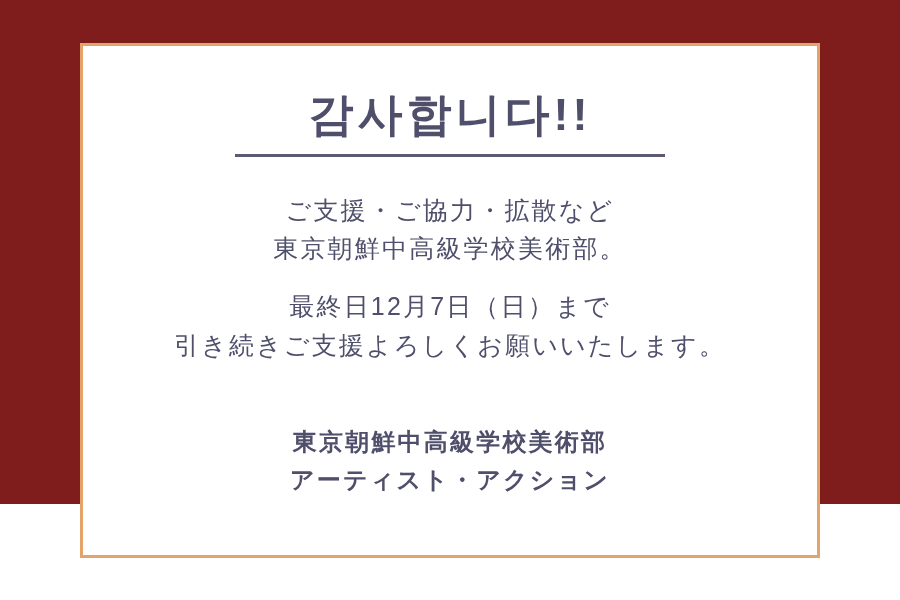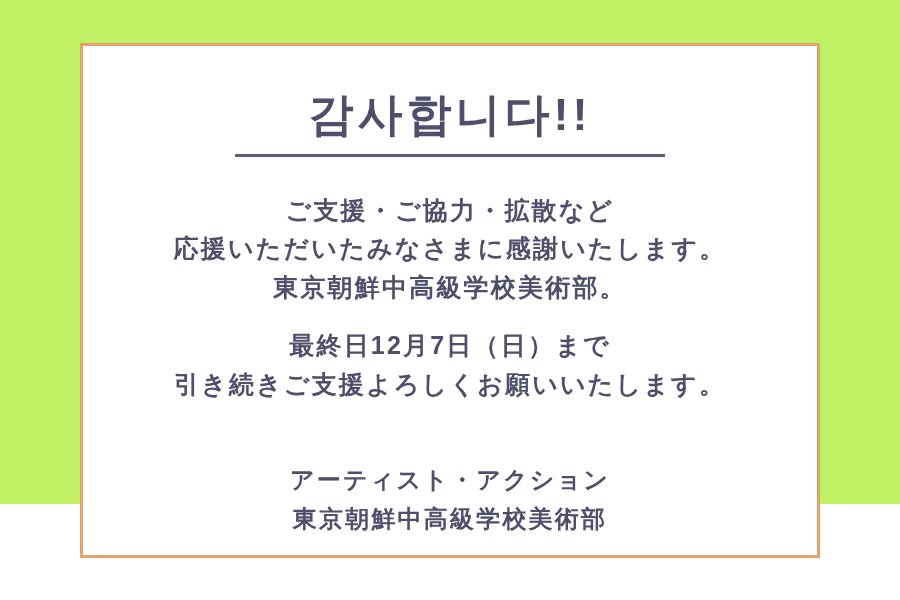--- a/index.html
+++ b/index.html
@@ -12,21 +12,21 @@
     height: 600px;
     background: #ffffff;
     font-family: "Liberation Sans", "DejaVu Sans", sans-serif;
     overflow: hidden;
   }
 
   .canvas {
     position: relative;
     width: 900px;
     height: 504px;
-    background: #bef264;
+    background: #7f1d1d;
     box-sizing: border-box;
   }
 
   
   .frame {
     position: absolute;
     left: 80px;
     top: 43px;
     width: 740px;
     height: 515px;
@@ -64,21 +64,21 @@
     width: 430px;
     height: 3px;
     background: #5b5b75;
   }
 
   
   .body-block {
     text-align: center;
     color: #4f4f6b;
     font-size: 25px;
-    font-weight: 700;
+    font-weight: 400;
     letter-spacing: 2.2px;
     line-height: 1.55;
     white-space: nowrap;
   }
 
   .para-1 {
     margin-top: 34px;
   }
 
   .para-2 {
@@ -107,30 +107,29 @@
 
   <div class="frame">
     <div class="frame-inner">
 
       <div class="title">감사합니다!!</div>
 
       <div class="divider"></div>
 
       <div class="body-block para-1">
         <span class="line">ご支援・ご協力・拡散など</span>
-        <span class="line">応援いただいたみなさまに感謝いたします。</span>
         <span class="line">東京朝鮮中高級学校美術部。</span>
       </div>
 
       <div class="body-block para-2">
         <span class="line">最終日12月7日（日）まで</span>
         <span class="line">引き続きご支援よろしくお願いいたします。</span>
       </div>
 
       <div class="signature">
+        <span class="line">東京朝鮮中高級学校美術部</span>
         <span class="line">アーティスト・アクション</span>
-        <span class="line">東京朝鮮中高級学校美術部</span>
       </div>
 
     </div>
   </div>
 
 </div>
 
 </body></html>

